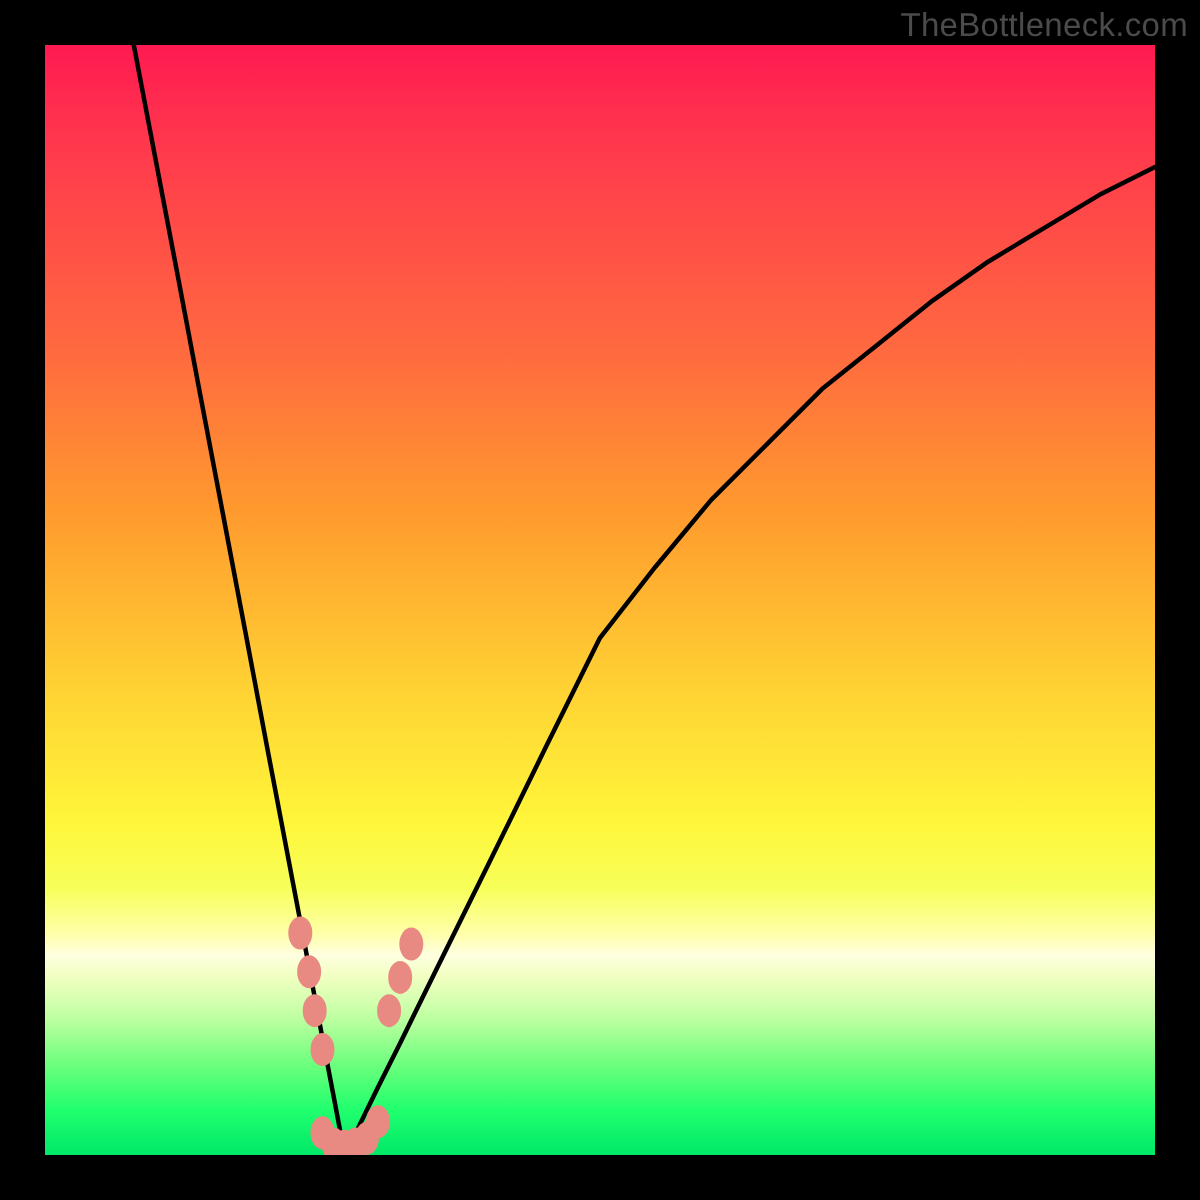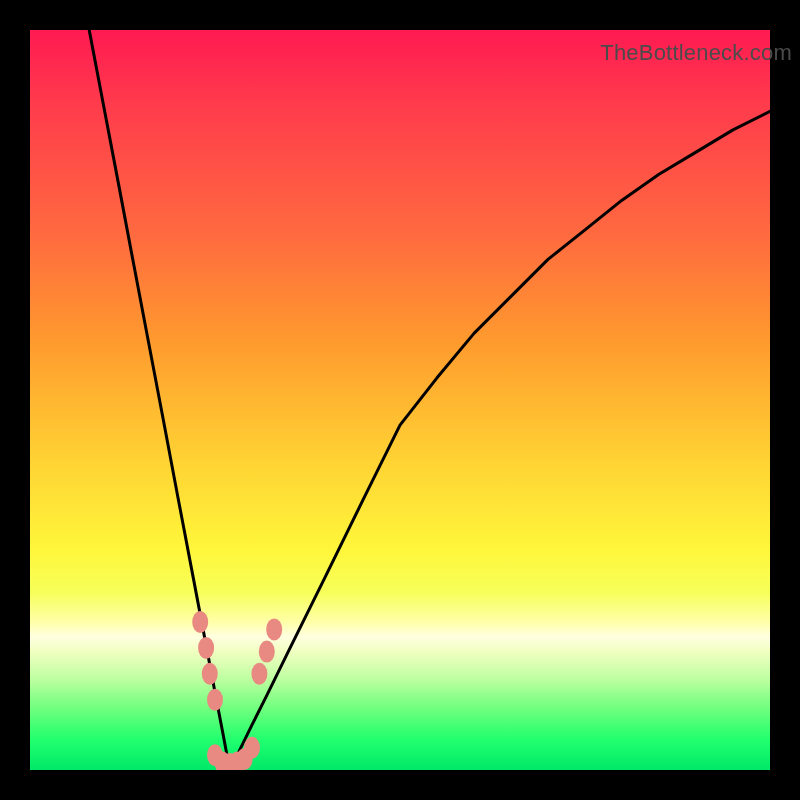--- a/index.html
+++ b/index.html
@@ -53,21 +53,20 @@
   }
   .watermark {
     position: absolute;
     top: 4px;
     right: 8px;
     color: #4b4b4b;
     font-size: 22px;
     font-weight: 500;
     letter-spacing: 0.2px;
     user-select: none;
-    margin-top: 36px;
   }
   svg.curves {
     position: absolute;
     inset: 0;
     width: 740px;
     height: 740px;
   }
 </style>
 </head>
 <body>

